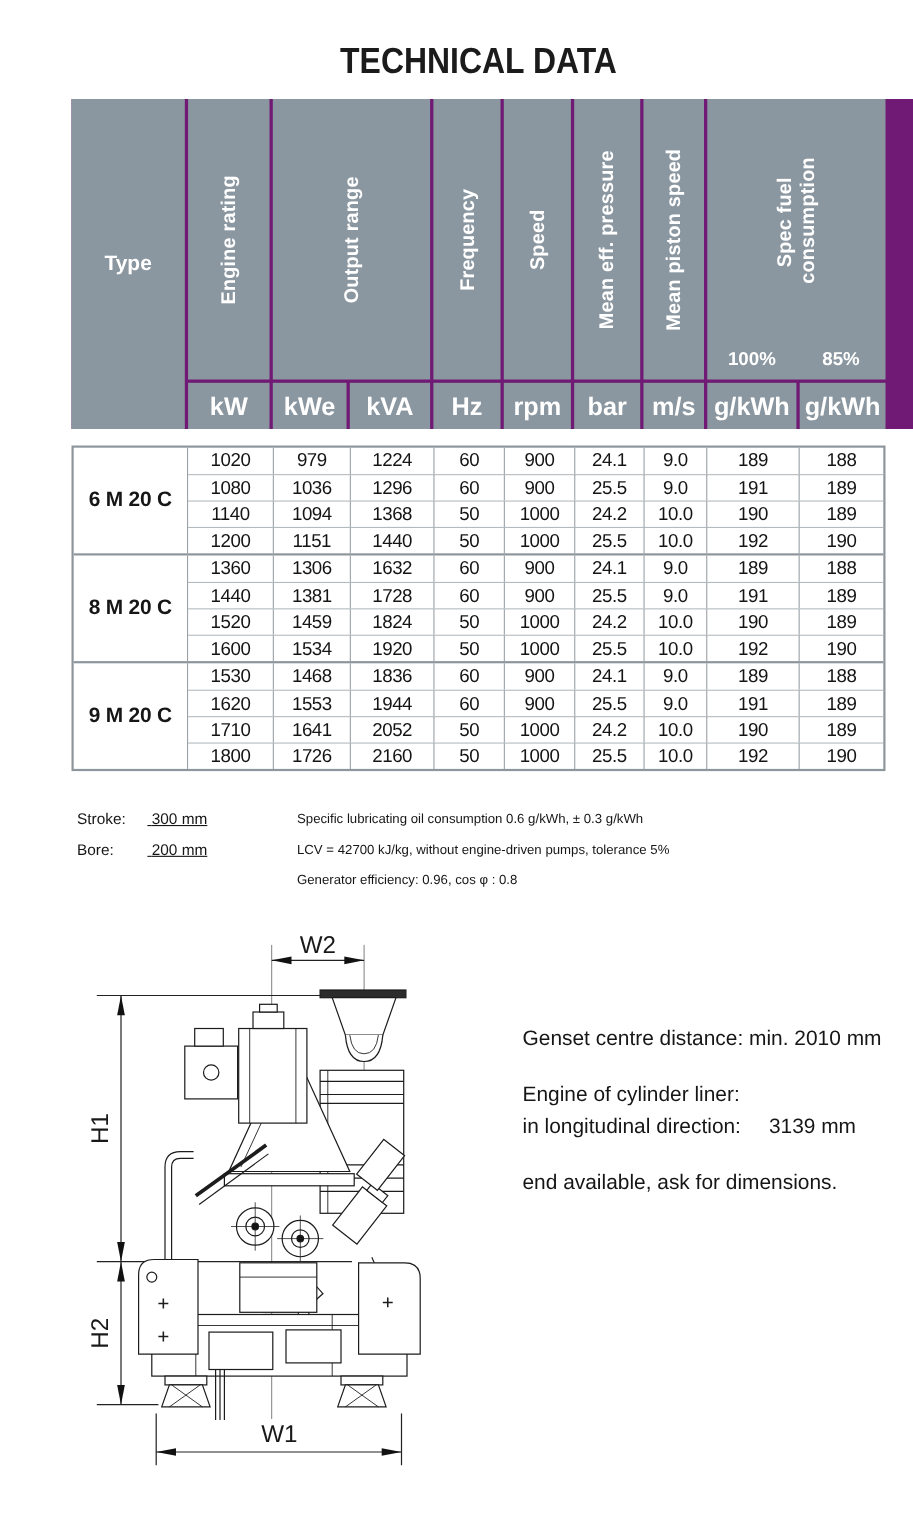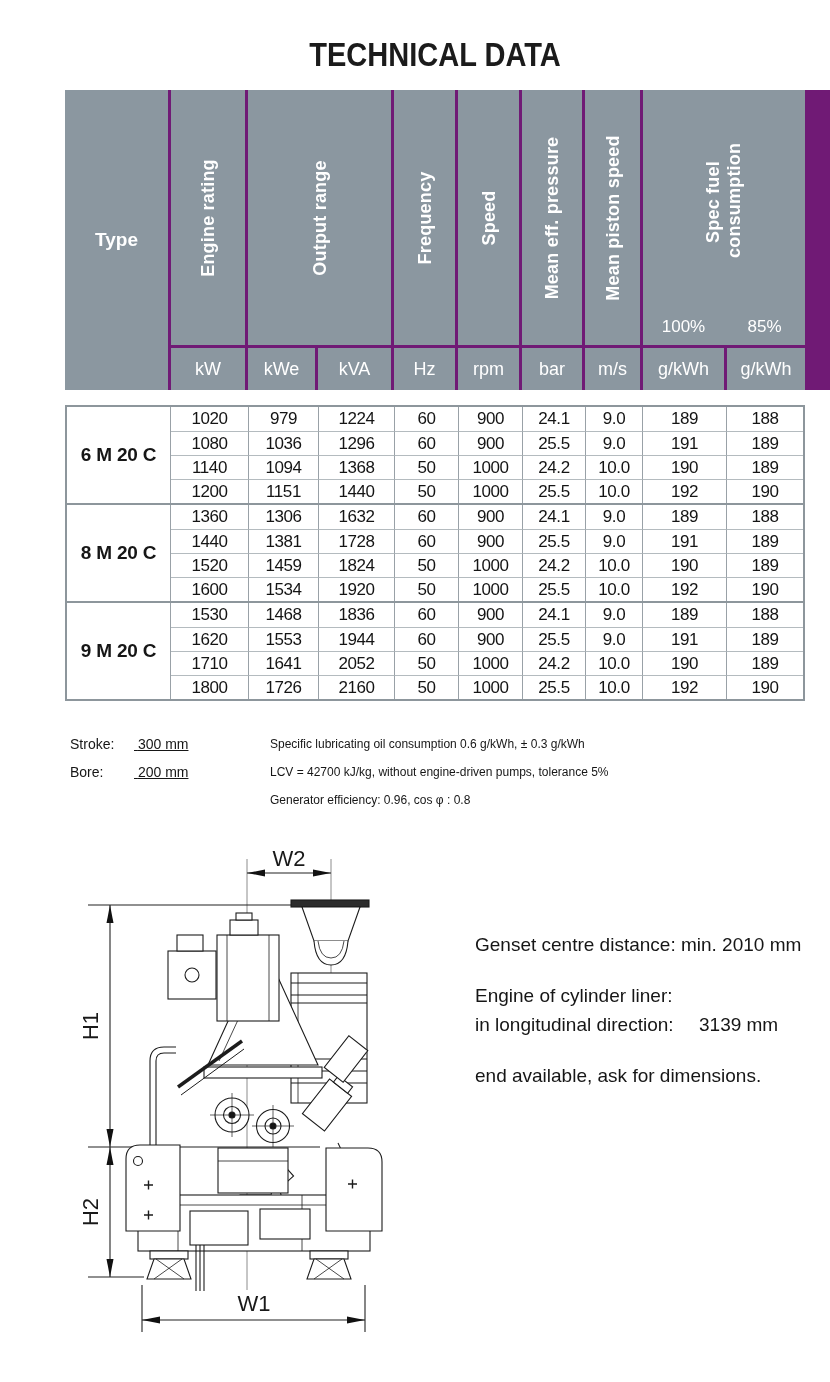--- a/index.html
+++ b/index.html
@@ -16,23 +16,23 @@
          display:grid;grid-template-columns:103px 74px 67px 73px 61px 61px 60px 55px 81px 78px;
          grid-template-rows:255px 42px;gap:3px;}
   .hcell{background:#8B97A0;position:relative;color:#fff;}
   .hcell.type{grid-row:1 / 3;grid-column:1;}
   .type-lab{position:absolute;left:0;top:0;width:100%;height:100%;display:flex;
             align-items:center;justify-content:center;font-weight:bold;font-size:19px;}
   .rot{position:absolute;left:50%;top:50%;transform:translate(-50%,-50%) rotate(-90deg);
        white-space:nowrap;font-weight:bold;font-size:18px;letter-spacing:0.2px;}
   .spec .rot{white-space:normal;width:112px;text-align:center;line-height:1.18;top:44%;}
   .loads{position:absolute;left:0;bottom:8px;width:100%;display:flex;}
-  .loads span{flex:1;text-align:center;font-weight:normal;font-size:17px;}
+  .loads span{flex:1;text-align:center;font-weight:bold;font-size:17px;}
   .unit{display:flex;align-items:center;justify-content:center;
-        font-weight:normal;font-size:18px;}
+        font-weight:bold;font-size:23px;}
 
   
   .tbody{position:absolute;left:45px;top:405px;width:740px;border:2px solid #8D969C;
          box-sizing:border-box;background:#fff;}
   .tgroup{display:flex;}
   .tgroup + .tgroup{border-top:2px solid #8D969C;}
   .type-cell{width:103px;border-right:1px solid #99A1A7;display:flex;align-items:center;
              justify-content:center;font-weight:bold;font-size:19px;letter-spacing:-0.2px;}
   .dgrid{display:grid;grid-template-columns:77px 70px 76px 64px 64px 63px 57px 84px 77px;
          grid-auto-rows:24px;flex:1;}

